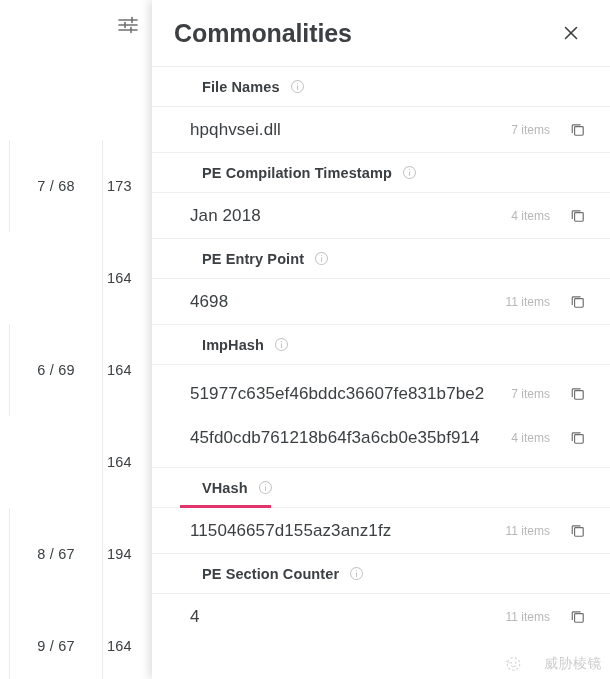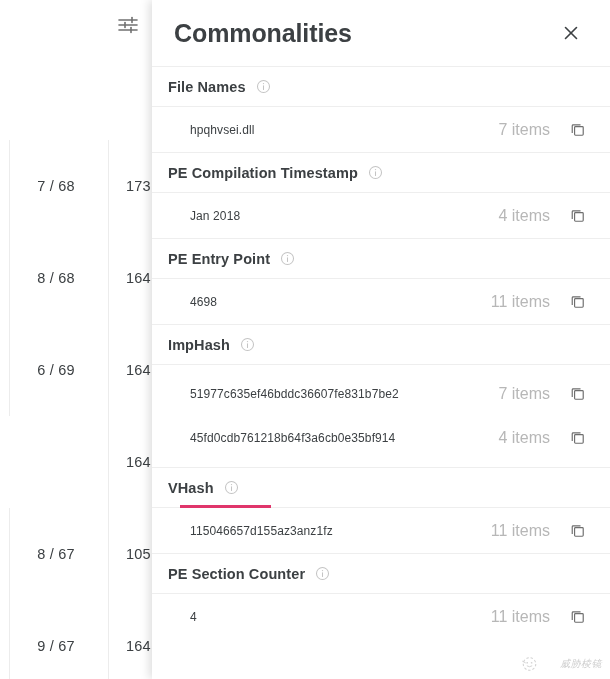--- a/index.html
+++ b/index.html
@@ -66,25 +66,25 @@
     font-size: 14.5px;
     color: #3c4043;
     letter-spacing: .2px;
   }
   .bg-cell-a {
     left: 9px;
     width: 92px;
     border-left: 1px solid #ececec;
   }
   .bg-cell-b {
-    left: 108px;
+    left: 102px;
     width: 60px;
     border-left: 1px solid #ececec;
     justify-content: flex-start;
-    padding-left: 17px;
+    padding-left: 4px;
     box-sizing: border-box;
   }
 
   
   #panel {
     position: absolute;
     left: 152px;
     top: 0;
     width: 458px;
     height: 679px;
@@ -114,21 +114,21 @@
     justify-content: center;
     cursor: pointer;
     margin-right: 2px;
   }
 
   .section-head {
     position: relative;
     height: 41px;
     display: flex;
     align-items: center;
-    padding-left: 16px;
+    padding-left: 50px;
     border-top: 1px solid #eeeeee;
     border-bottom: 1px solid #eeeeee;
     box-sizing: border-box;
   }
   .section-head .label {
     font-size: 14.5px;
     font-weight: bold;
     color: #3c4043;
     letter-spacing: .1px;
   }
@@ -151,27 +151,27 @@
   .value-row {
     height: 45px;
     display: flex;
     align-items: center;
     padding: 0 22px 0 38px;
     box-sizing: border-box;
   }
   .value-row.tight { height: 31px; margin-top: 13px; }
   .value-text {
     flex: 1;
-    font-size: 12px;
+    font-size: 17px;
     color: #3c4043;
     letter-spacing: .1px;
     white-space: nowrap;
   }
   .items-count {
-    font-size: 16px;
+    font-size: 12px;
     color: #b7b7b7;
     margin-right: 18px;
     white-space: nowrap;
   }
   .copy-btn {
     width: 20px;
     height: 20px;
     display: flex;
     align-items: center;
     justify-content: center;
@@ -189,24 +189,23 @@
     align-items: center;
     opacity: 0.30;
     pointer-events: none;
   }
   #watermark .wm-logo {
     width: 19px;
     height: 19px;
     margin-right: 5px;
   }
   #watermark .wm-text {
-    font-size: 10px;
+    font-size: 14px;
     color: #5a5a5a;
     font-family: "DejaVu Sans", sans-serif;
-    font-style: italic;
     letter-spacing: .5px;
     margin-left: 16px;
   }
 </style>
 </head>
 <body>
 
 <div id="bg-table">
   <div class="bg-toolbar">
     <span class="tune-icon">
@@ -220,33 +219,32 @@
       </svg>
     </span>
   </div>
   <div class="bg-rowgap"></div>
   <div id="bg-rows-host">
       <div class="bg-row" style="top: 140px;">
         <div class="bg-cell bg-cell-a">7 / 68</div>
         <div class="bg-cell bg-cell-b">173</div>
       </div>
       <div class="bg-row" style="top: 232px;">
-        <div class="bg-cell bg-cell-a">8 / 68</div>
         <div class="bg-cell bg-cell-b">164</div>
       </div>
       <div class="bg-row" style="top: 324px;">
         <div class="bg-cell bg-cell-a">6 / 69</div>
         <div class="bg-cell bg-cell-b">164</div>
       </div>
       <div class="bg-row" style="top: 416px;">
         <div class="bg-cell bg-cell-b">164</div>
       </div>
       <div class="bg-row" style="top: 508px;">
         <div class="bg-cell bg-cell-a">8 / 67</div>
-        <div class="bg-cell bg-cell-b">105</div>
+        <div class="bg-cell bg-cell-b">194</div>
       </div>
       <div class="bg-row" style="top: 600px;">
         <div class="bg-cell bg-cell-a">9 / 67</div>
         <div class="bg-cell bg-cell-b">164</div>
       </div>
     </div>
 </div>
 
 <div id="panel">
 

